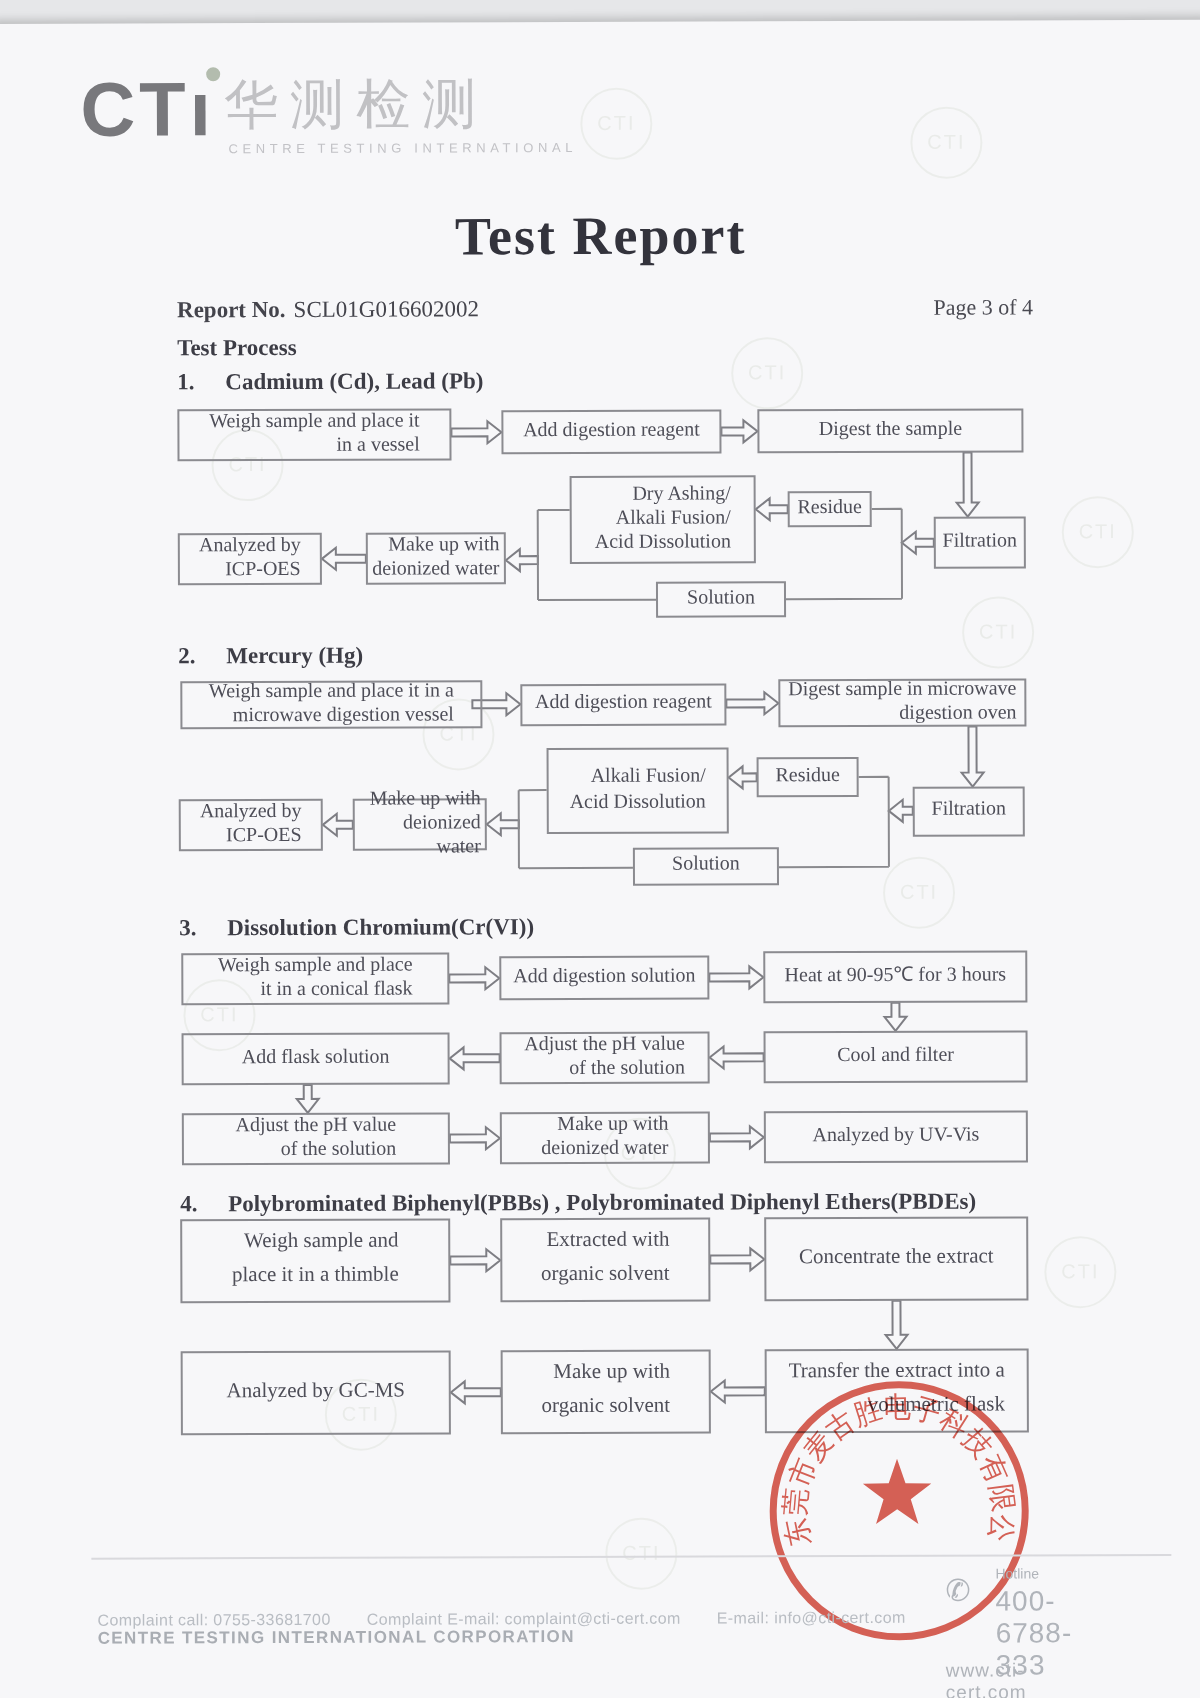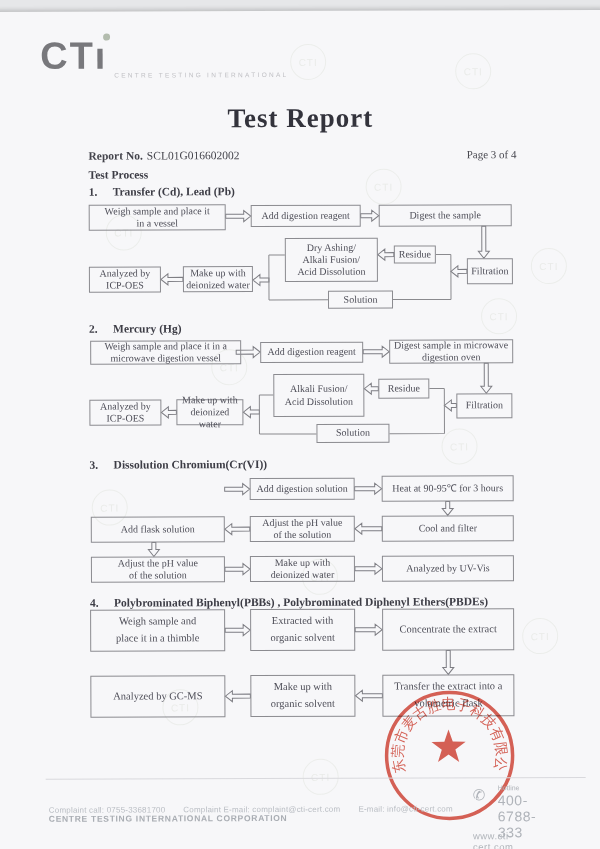--- a/index.html
+++ b/index.html
@@ -50,21 +50,21 @@
   .meta .lbl{font-weight:bold;}
   .meta .val{margin-left:4px;}
   .page-ind{position:absolute;right:0;top:0;font-size:11px;color:#4a4a52;}
   .tp-head{position:absolute;left:88px;top:169px;font-size:11.5px;font-weight:bold;color:#3c3c45;}
 
   .sec{position:absolute;font-size:11.5px;font-weight:bold;color:#3d3d46;display:flex;}
   .sec .n{width:24px;}
 
   .fbox{
     position:absolute;border:1px solid #8b8b90;color:#4e4e58;
-    font-size:10px;line-height:1.22;text-align:center;
+    font-size:10px;line-height:1.22;text-align:right;
     display:flex;align-items:center;justify-content:center;
     white-space:pre-line;box-sizing:border-box;padding:1px 2px;
   }
   .fbox.big{font-size:10.5px;line-height:1.6;}
   svg.wires{position:absolute;left:0;top:0;pointer-events:none;}
   svg.wires polygon{fill:#f7f7f9;stroke:#7e7e84;stroke-width:1;}
   svg.wires path{fill:none;stroke:#8a8a8e;stroke-width:1;}
 
   
   .stamp{position:absolute;left:367px;top:677px;width:160px;height:160px;opacity:.8;mix-blend-mode:multiply;}
@@ -103,34 +103,35 @@
   <div class="wm" style="left:300px;top:560px">CTI</div>
   <div class="wm" style="left:520px;top:620px">CTI</div>
   <div class="wm" style="left:160px;top:690px">CTI</div>
   <div class="wm" style="left:300px;top:760px">CTI</div>
   <div class="wm" style="left:480px;top:300px">CTI</div>
 
   <div class="logo">
     <span class="logo-txt"><span>CT</span><span>ı</span></span>
     <span class="logo-dot"></span>
   </div>
+  <div class="logo-cn">华测检测</div>
   <div class="logo-en">CENTRE TESTING INTERNATIONAL</div>
 
   <div class="doc-title">Test Report</div>
 
   <div class="meta">
     <span class="lbl">Report No.</span><span class="val">SCL01G016602002</span>
     <span class="page-ind">Page 3 of 4</span>
   </div>
 
   <div class="tp-head">Test Process</div>
 
   <div class="sec" style="left:88px;top:186px">
     <span class="n">1.</span>
-        <span>Transfer (Cd), Lead (Pb)</span>
+        <span>Cadmium (Cd), Lead (Pb)</span>
   </div>
   <div class="sec" style="left:88px;top:323px">
     <span class="n">2.</span>
         <span>Mercury (Hg)</span>
   </div>
   <div class="sec" style="left:88px;top:459px">
     <span class="n">3.</span>
         <span>Dissolution Chromium(Cr(VI))</span>
   </div>
   <div class="sec" style="left:88px;top:597px">
@@ -197,20 +198,22 @@
   <div class="fbox" style="left:272px;top:375px;width:91px;height:43px">Alkali Fusion/
 Acid Dissolution</div>
   <div class="fbox" style="left:377px;top:380px;width:51px;height:20px">Residue</div>
   <div class="fbox" style="left:455px;top:395px;width:56px;height:25px">Filtration</div>
   <div class="fbox" style="left:88px;top:400px;width:72px;height:26px">Analyzed by
 ICP-OES</div>
   <div class="fbox" style="left:175px;top:400px;width:67px;height:26px">Make up with
 deionized water</div>
   <div class="fbox" style="left:315px;top:425px;width:73px;height:19px">Solution</div>
 
+  <div class="fbox" style="left:89px;top:477px;width:134px;height:26px">Weigh sample and place
+it in a conical flask</div>
   <div class="fbox" style="left:248px;top:479px;width:105px;height:22px">Add digestion solution</div>
   <div class="fbox" style="left:380px;top:477px;width:132px;height:26px">Heat at 90-95℃  for 3 hours</div>
   <div class="fbox" style="left:380px;top:517px;width:132px;height:26px">Cool and filter</div>
   <div class="fbox" style="left:248px;top:517px;width:105px;height:26px">Adjust the pH value
 of the solution</div>
   <div class="fbox" style="left:89px;top:517px;width:134px;height:26px">Add flask solution</div>
   <div class="fbox" style="left:89px;top:557px;width:134px;height:26px">Adjust the pH value
 of the solution</div>
   <div class="fbox" style="left:248px;top:557px;width:105px;height:26px">Make up with
 deionized water</div>

